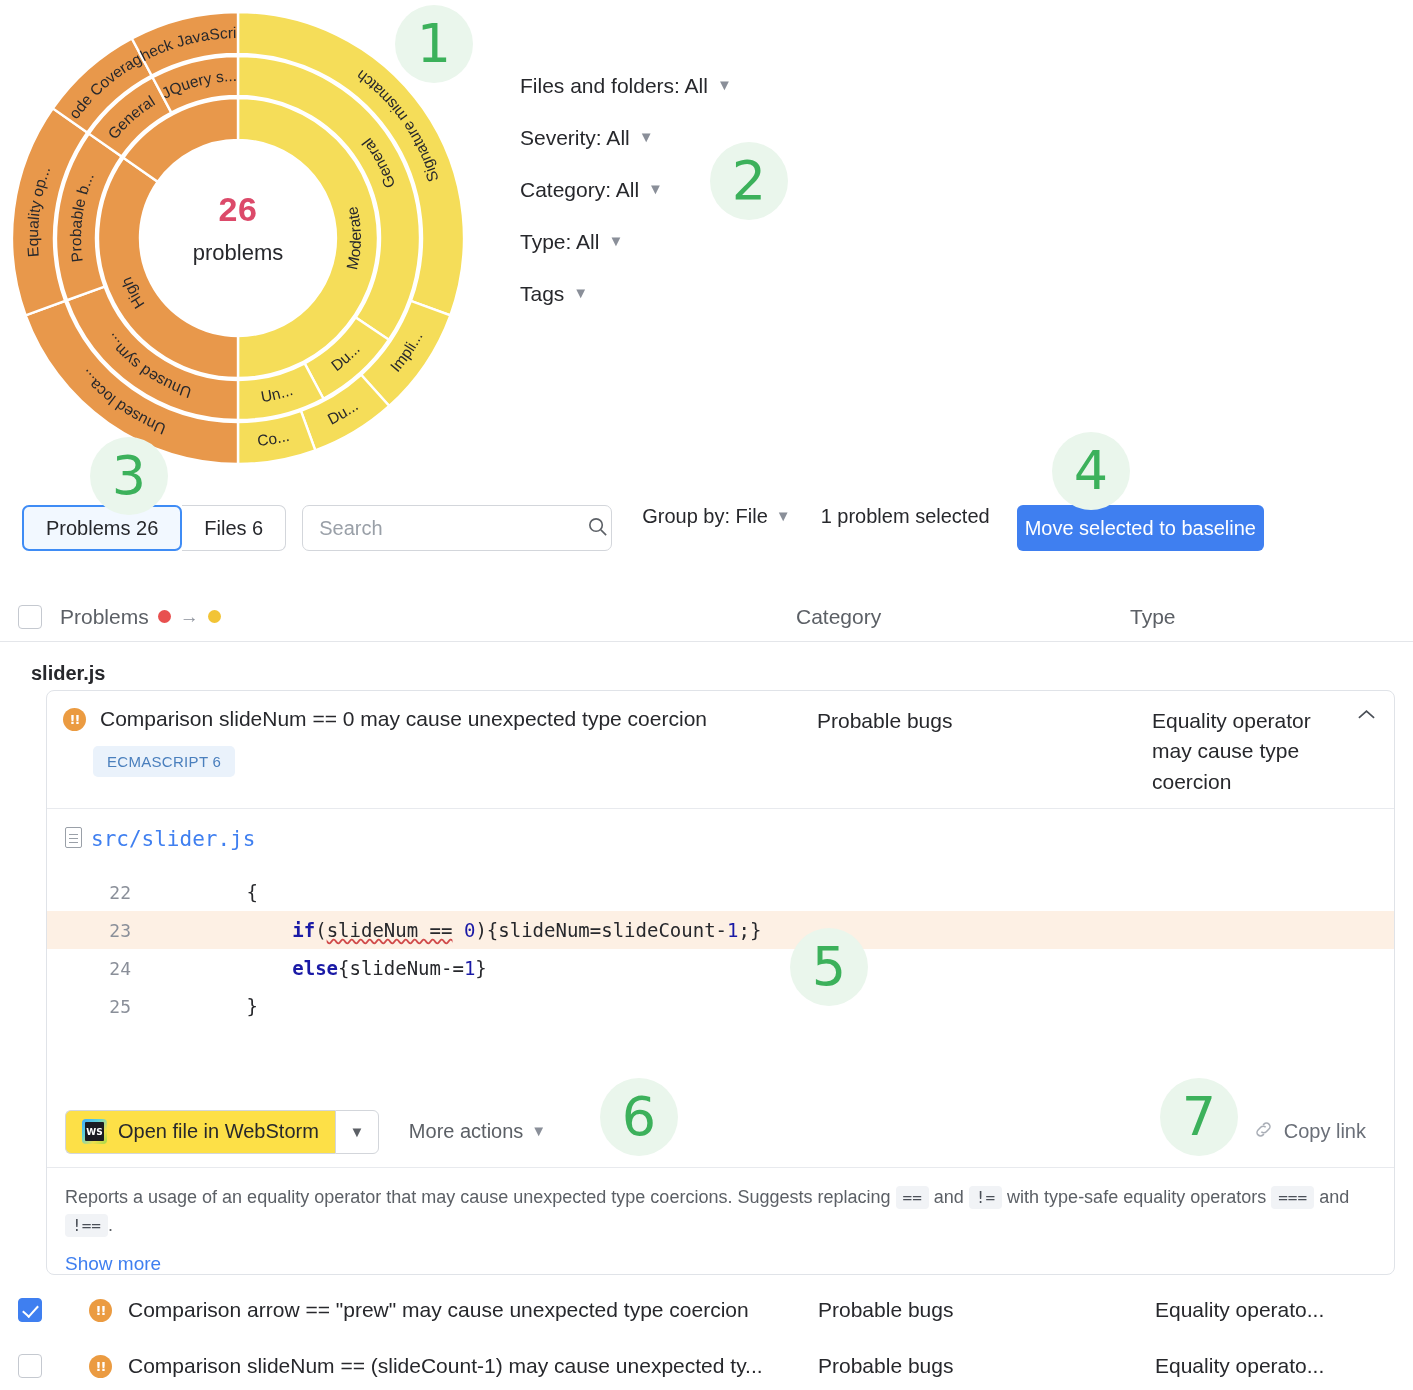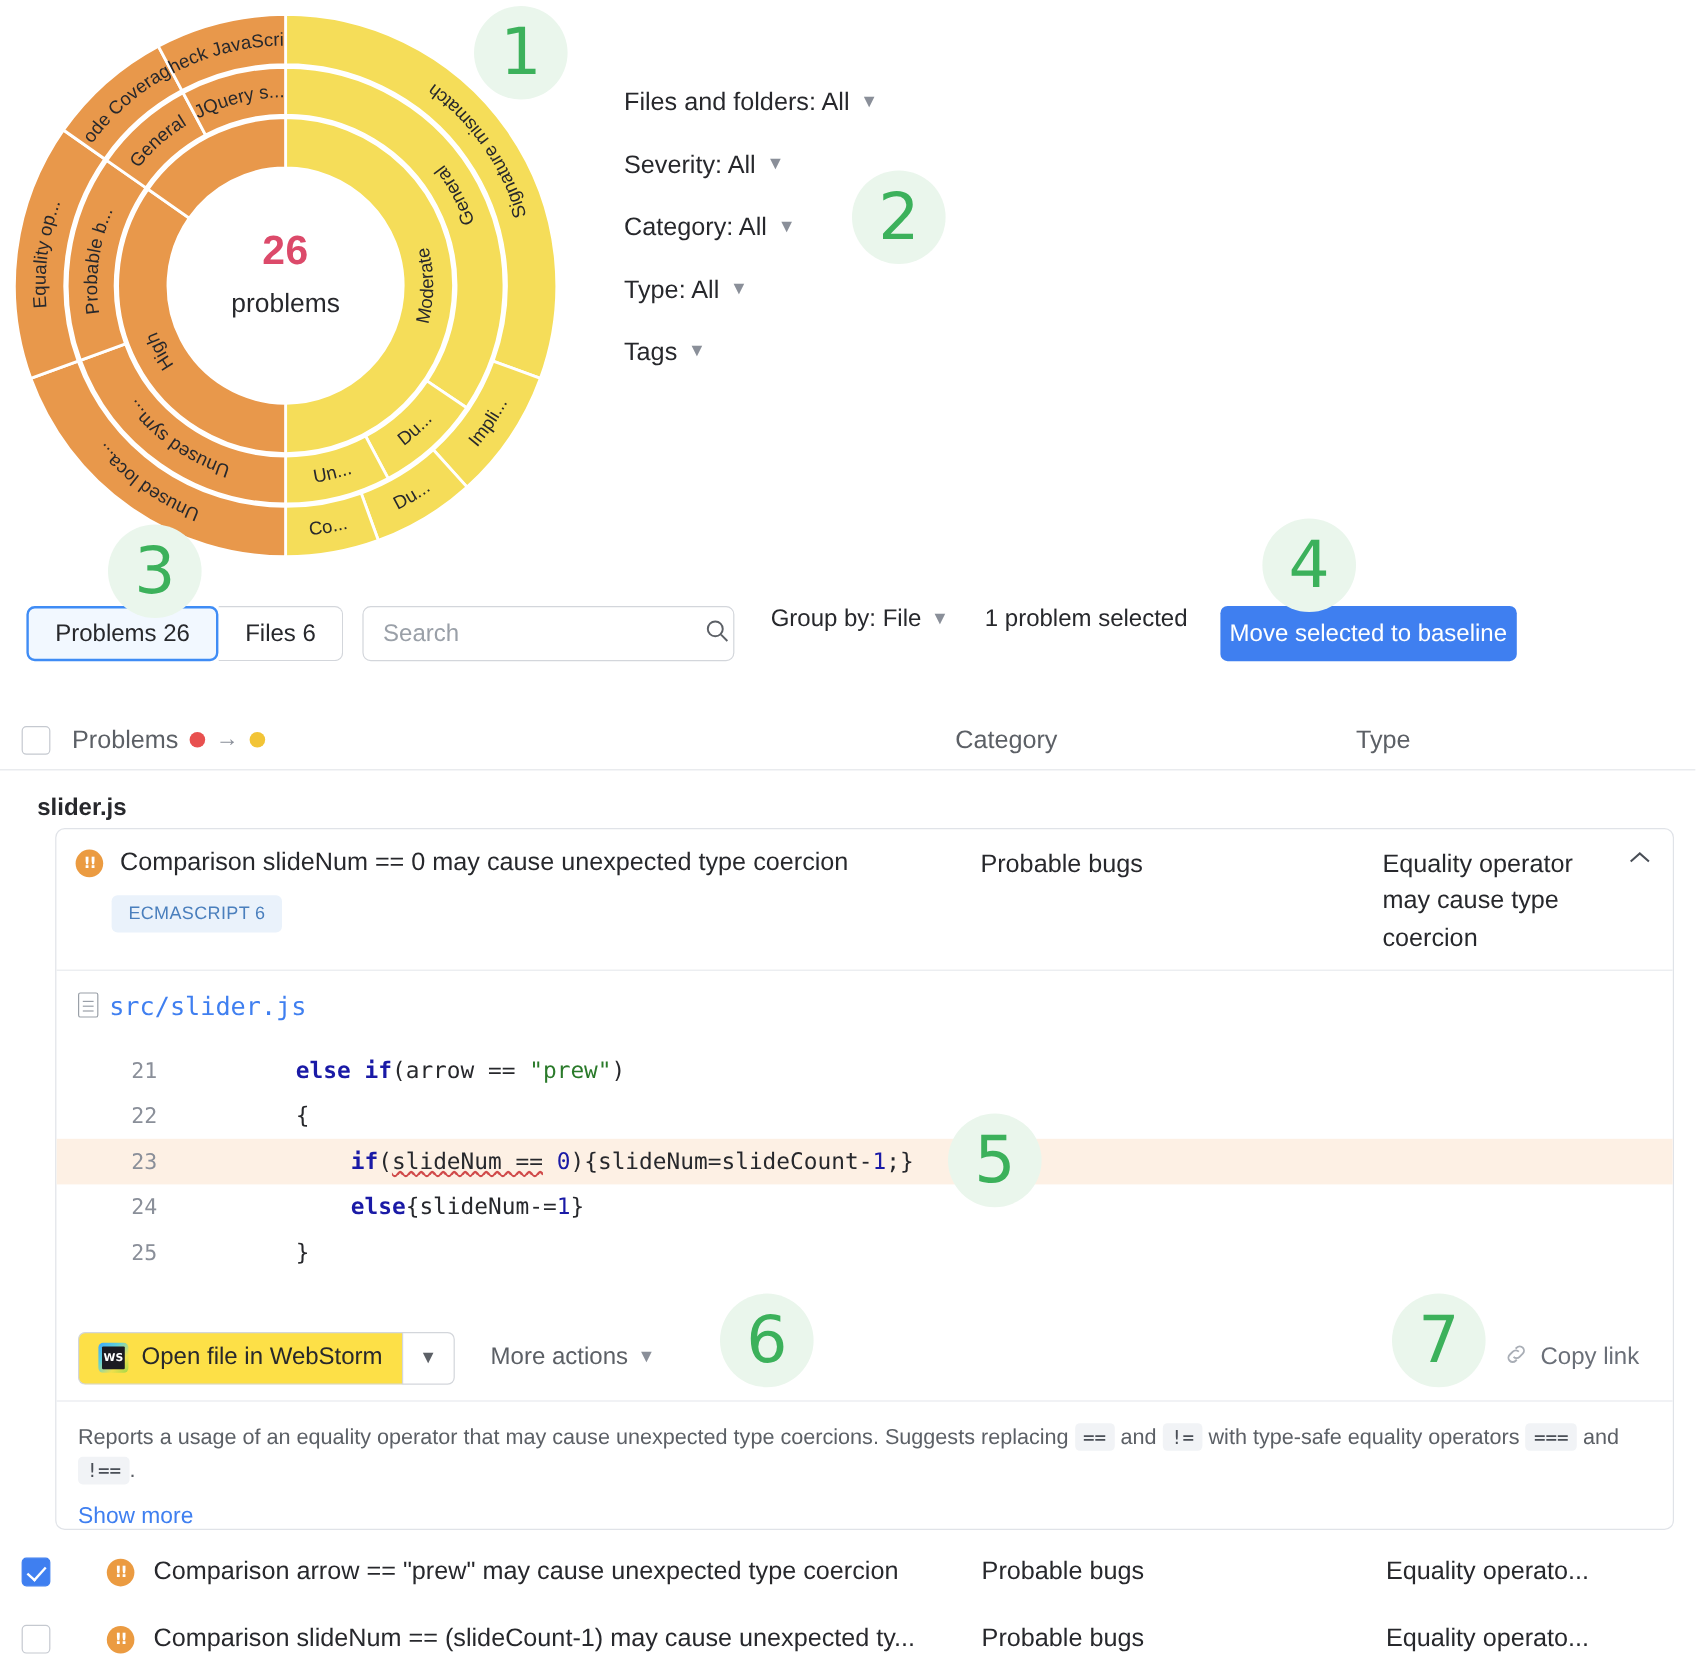--- a/index.html
+++ b/index.html
@@ -402,24 +402,20 @@
       </div>
     </div>
 
     <div class="codewrap">
       <div class="filepath">
         <span class="doc-ico"></span>
         <span>src/slider.js</span>
       </div>
       <div class="code" id="code-block">
           <div class="cline">
-            <div class="lineno">21</div>
-            <div class="ctext">        <span class="kw">else </span><span class="kw">if</span><span>(arrow == </span><span class="str">"prew"</span><span>)</span></div>
-          </div>
-          <div class="cline">
             <div class="lineno">22</div>
             <div class="ctext">        <span>{</span></div>
           </div>
           <div class="cline hl">
             <div class="lineno">23</div>
             <div class="ctext">            <span class="kw">if</span><span>(</span><span class="wavy">slideNum ==</span><span> </span><span class="num">0</span><span>){slideNum=slideCount-</span><span class="num">1</span><span>;}</span></div>
           </div>
           <div class="cline">
             <div class="lineno">24</div>
             <div class="ctext">            <span class="kw">else</span><span>{slideNum-=</span><span class="num">1</span><span>}</span></div>

